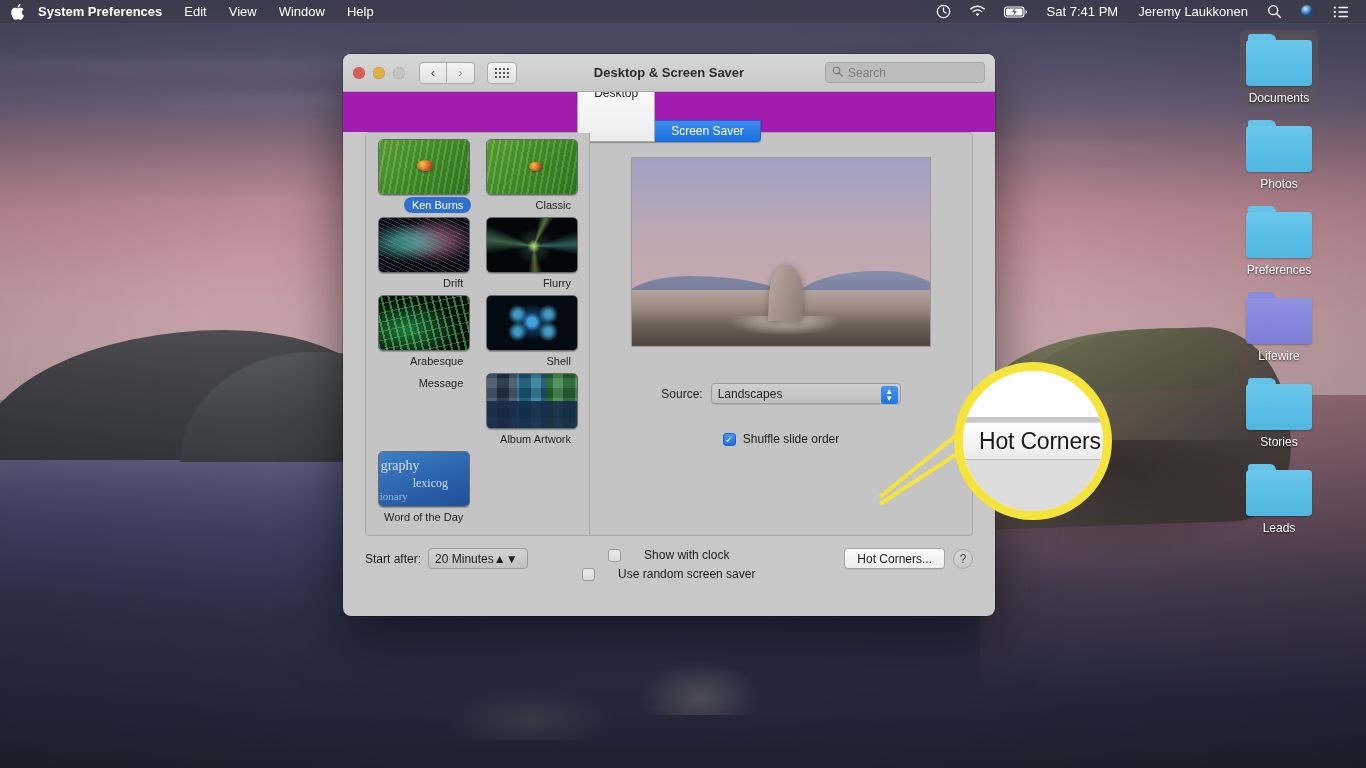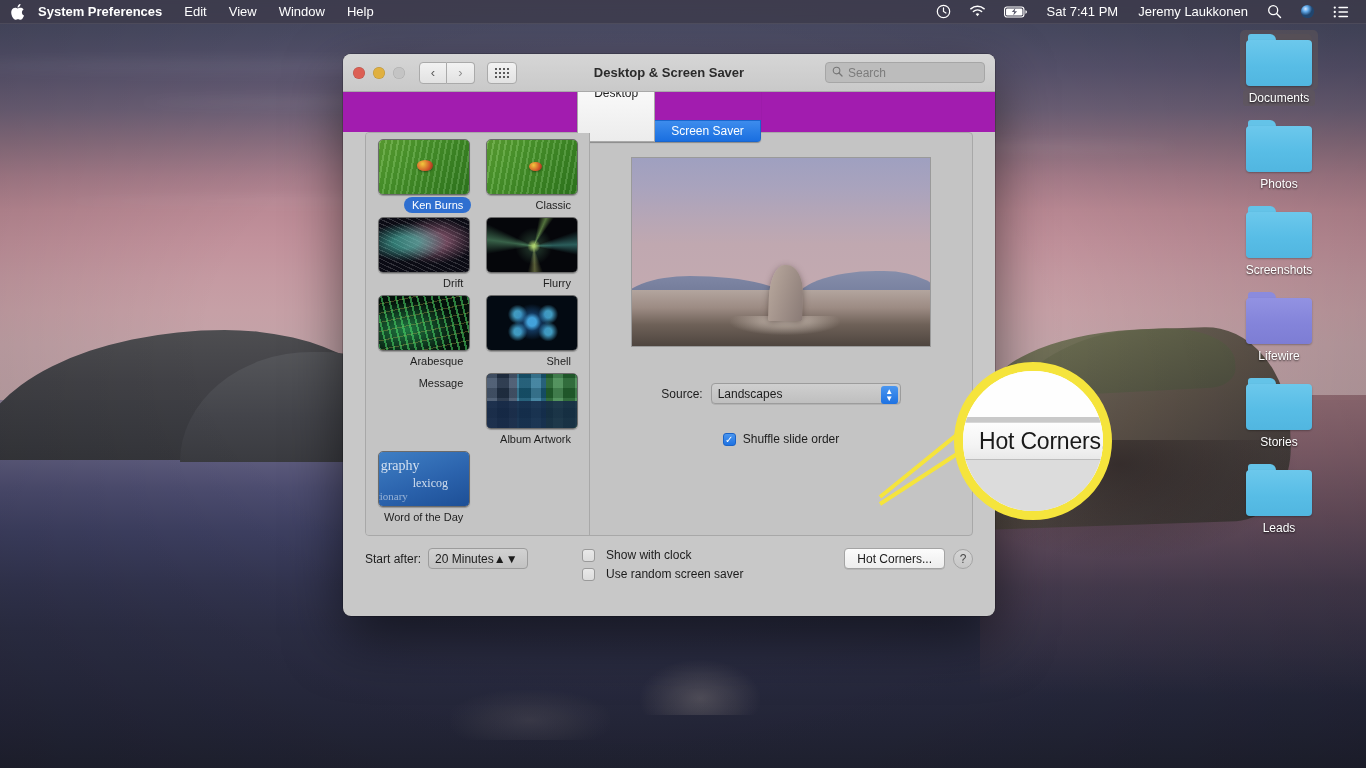--- a/index.html
+++ b/index.html
@@ -387,21 +387,21 @@
   }
   .f-left { display: flex; align-items: center; gap: 7px; }
   .popup-sm {
     width: 100px; height: 21px;
     background: linear-gradient(to bottom, #d2d2d2, #c2c2c2);
     border: .5px solid #9c9c9c; border-radius: 4px;
     display: flex; align-items: center; padding: 0 6px;
     font-size: 12px; position: relative;
   }
   .f-mid { margin-left: 44px; display: flex; flex-direction: column; gap: 5px; }
-  .f-mid .row { gap: 11px; }
+  .f-mid .row { gap: 23px; justify-content: center; }
   .f-right { margin-left: auto; display: flex; align-items: center; gap: 8px; }
   .btn {
     height: 21px; padding: 0 12px; border-radius: 4px;
     background: linear-gradient(to bottom, #fcfcfc, #ededed);
     border: .5px solid #a4a4a4; font-size: 12px;
     display: flex; align-items: center; justify-content: center;
     box-shadow: 0 .5px .5px rgba(0,0,0,.16);
   }
   .helpbtn {
     width: 20px; height: 20px; border-radius: 50%;
@@ -555,21 +555,21 @@
         <div class="tab"></div>
         <div class="body"></div>
       </div>
     <div class="lbl">Photos</div>
   </div>
   <div class="dicon">
     <div class="folder">
         <div class="tab"></div>
         <div class="body"></div>
       </div>
-    <div class="lbl">Screenshots</div>
+    <div class="lbl">Preferences</div>
   </div>
   <div class="dicon purple">
     <div class="folder">
         <div class="tab"></div>
         <div class="body"></div>
       </div>
     <div class="lbl">Lifewire</div>
   </div>
   <div class="dicon">
     <div class="folder">

